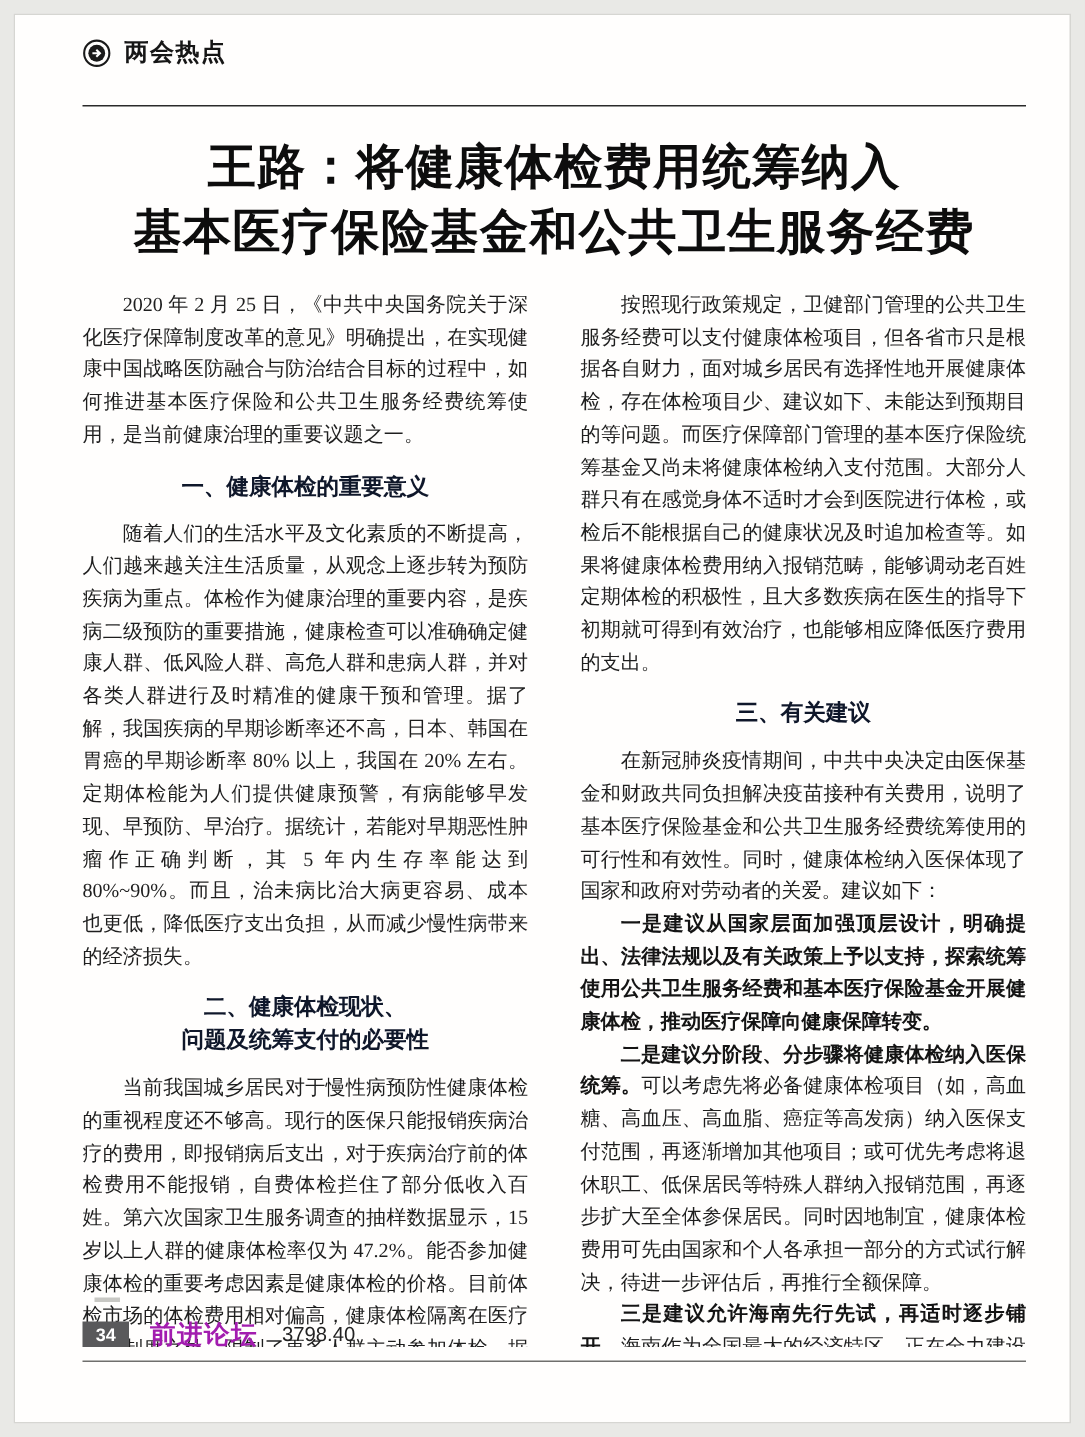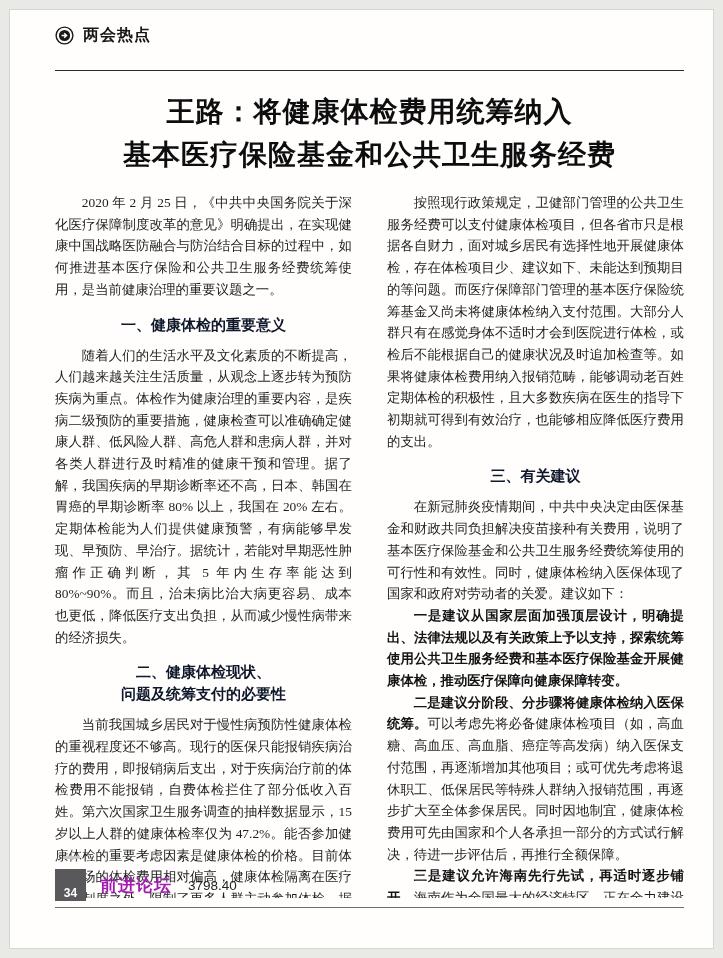--- a/index.html
+++ b/index.html
@@ -23,21 +23,21 @@
   }
   .badge-label {
     font-family:"Liberation Sans","DejaVu Sans",sans-serif;
     font-weight:bold; font-size:16px; letter-spacing:1px; color:#161616;
   }
 
   
   .article-title {
     margin-top:19px; text-align:center;
     font-family:"Liberation Sans","DejaVu Sans",sans-serif;
-    font-weight:900; font-size:28px; line-height:43px;
+    font-weight:900; font-size:32px; line-height:43px;
     letter-spacing:1px; color:#0d0d0d;
   }
 
   
   .columns { display:flex; gap:35px; margin-top:16px; height:706px; overflow:hidden; }
   .col { width:303px; text-align:justify; font-size:13.4px; line-height:21.7px; color:#1e1e1e; }
   .body-para { text-indent:2em; }
   .body-para strong, .bold-para {
     font-family:"Liberation Sans","DejaVu Sans",sans-serif;
     font-weight:bold; color:#141414;
@@ -49,21 +49,21 @@
   }
 
   
   .footer { position:absolute; left:45px; right:29px; bottom:40px; }
   .footer-mark { position:absolute; left:8px; top:-13px; width:17px; height:3px; background:#c8c8c4; }
   .footer-row {
     display:flex; align-items:center; gap:14px;
     font-family:"Liberation Sans","DejaVu Sans",sans-serif;
   }
   .page-num-box {
-    min-width:31px; height:17px; padding:16px 4px;
+    min-width:31px; height:17px; padding:1px 4px;
     background:#59595b; color:#ffffff;
     font-size:12px; font-weight:bold; line-height:17px; text-align:center;
   }
   .journal-name { font-weight:bold; font-size:17px; letter-spacing:1px; color:#a21caf; }
   .issue-date { font-size:13.5px; color:#222; margin-left:2px; }
   .footer-rule { margin-top:6px; border-bottom:1px solid #6f6f6d; }
 </style>
 </head>
 <body>
 

